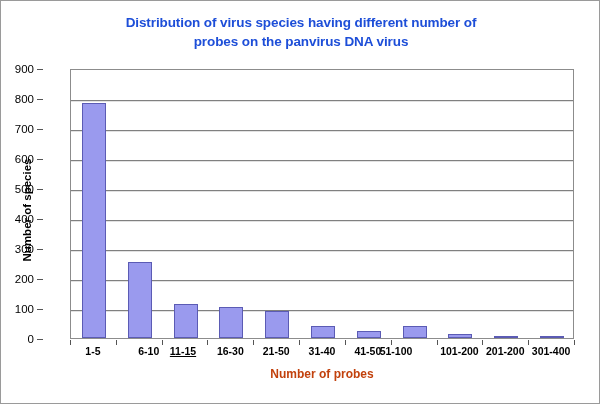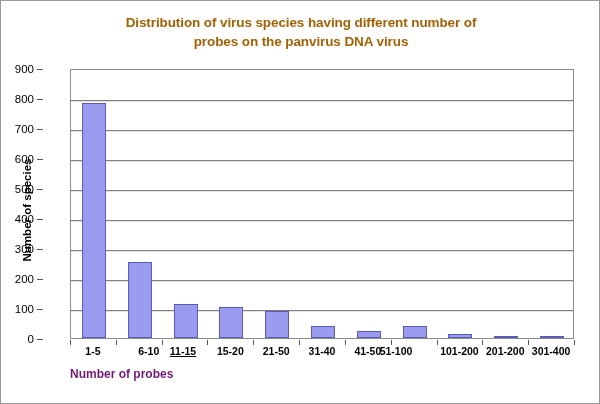--- a/index.html
+++ b/index.html
@@ -27,21 +27,21 @@
 
   #chart-title {
     position: absolute;
     left: 40px;
     top: 12px;
     width: 520px;
     text-align: center;
     font-size: 13.5px;
     font-weight: bold;
     line-height: 19px;
-    color: #a16207;
+    color: #1d4ed8;
     letter-spacing: -0.1px;
   }
   #chart-title .title-line {
     display: block;
   }
 
   
   #plot-area {
     position: absolute;
     left: 69px;
@@ -150,23 +150,24 @@
     width: 1px;
     height: 5px;
     background: #555555;
   }
 
   #x-axis-title {
     position: absolute;
     left: 69px;
     top: 366px;
     width: 504px;
+    text-align: center;
     font-size: 12px;
     font-weight: bold;
-    color: #701a75;
+    color: #c2410c;
   }
 </style>
 </head>
 <body>
 
 <div id="chart-frame">
 
   <div id="chart-title">
     <span class="title-line">Distribution of virus species having different number of</span>
     <span class="title-line">probes on the panvirus DNA virus</span>
@@ -242,21 +243,21 @@
         <div class="bar-slot" style="left: 458.182px; width: 45.8182px;">
           <div class="bar tiny" title="301-400: 3" style="height: 2px;"></div>
         </div>
       </div>
   </div>
 
   <div id="x-axis-labels">
       <div class="x-label" style="left: 22.9091px;">1-5</div>
       <div class="x-label" style="left: 68.7273px; margin-left: 10px;">6-10</div>
       <div class="x-label" style="left: 113px; text-decoration: underline;">11-15</div>
-      <div class="x-label" style="left: 160.364px;">15-20</div>
+      <div class="x-label" style="left: 160.364px;">16-30</div>
       <div class="x-label" style="left: 206.182px;">21-50</div>
       <div class="x-label" style="left: 252px;">31-40</div>
       <div class="x-label" style="left: 297.818px;">41-50</div>
       <div class="x-label" style="left: 326px;">51-100</div>
       <div class="x-label" style="left: 389.455px;">101-200</div>
       <div class="x-label" style="left: 435.273px;">201-200</div>
       <div class="x-label" style="left: 481.091px;">301-400</div>
     </div>
 
   <div id="x-axis-title">Number of probes</div>

